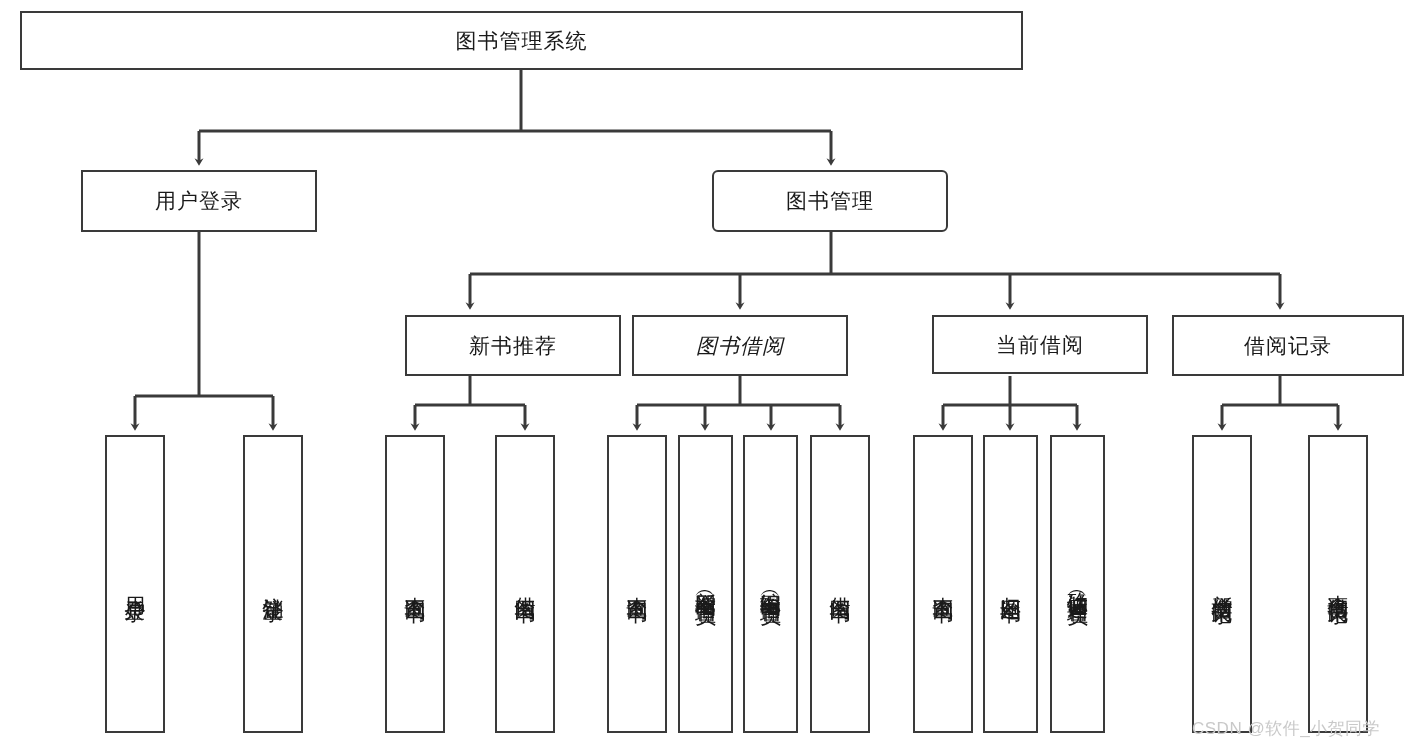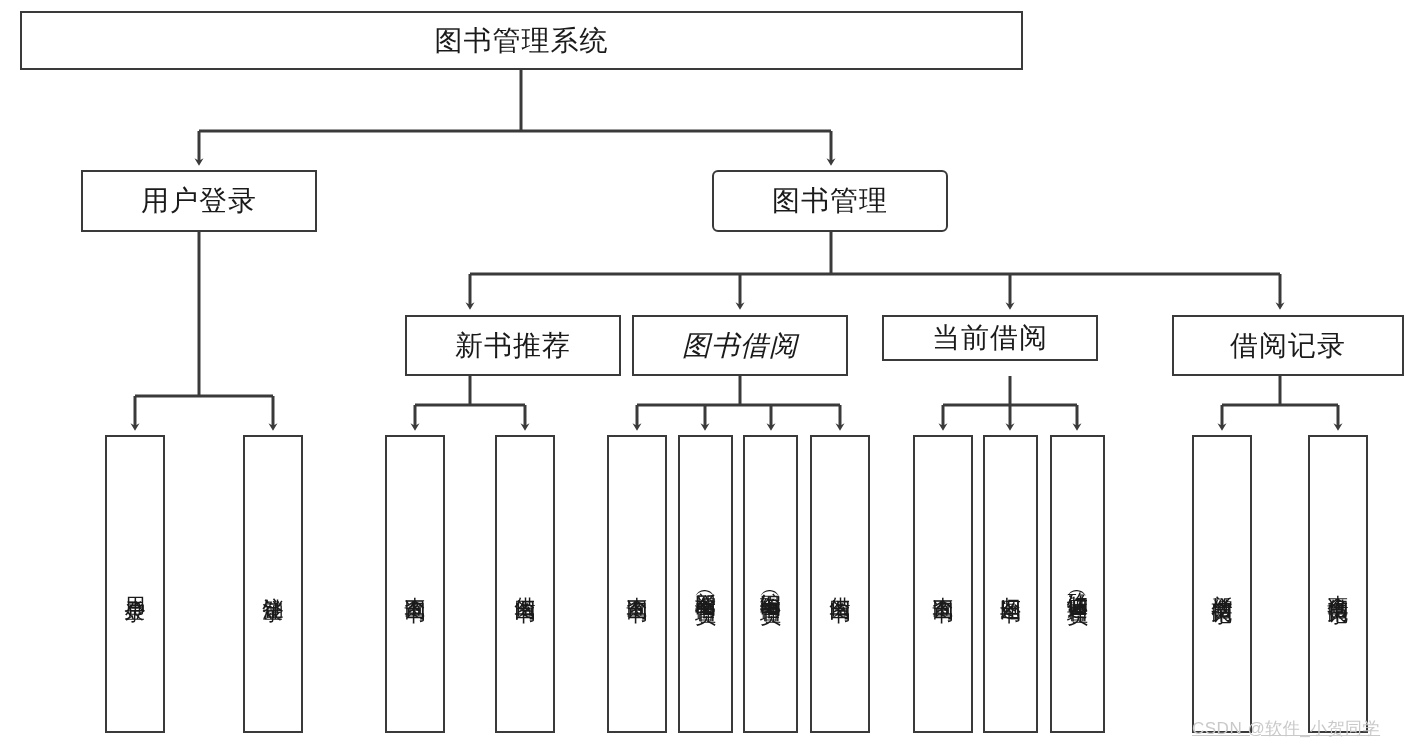--- a/index.html
+++ b/index.html
@@ -21,21 +21,21 @@
     position: absolute;
     box-sizing: border-box;
     border: 2px solid #3a3a3a;
     background: #ffffff;
     display: flex;
     align-items: center;
     justify-content: center;
     color: #1a1a1a;
   }
   .node.horiz {
-    font-size: 28px;
+    font-size: 21px;
     letter-spacing: 1px;
     line-height: 1.2;
   }
   .node.vert {
     writing-mode: vertical-rl;
     text-orientation: upright;
     font-size: 21px;
     letter-spacing: 2px;
     line-height: 1.15;
     padding: 4px 0;
@@ -54,21 +54,20 @@
     width: 1405px;
     height: 747px;
     pointer-events: none;
   }
   .watermark {
     position: absolute;
     font-size: 17px;
     color: #c9c9c9;
     white-space: nowrap;
     letter-spacing: 0.5px;
-    text-decoration: underline;
   }
 </style>
 </head>
 <body>
 
 <div id="canvas">
 
   <svg id="edges" viewBox="0 0 1405 747">
     <defs>
       <marker id="arrow" markerWidth="10" markerHeight="10" refX="4.2" refY="5" orient="auto" markerUnits="userSpaceOnUse">
@@ -129,21 +128,21 @@
   <div class="node horiz" style="left:712px; top:170px; width:236px; height:62px;border-radius:6px;">
     <span>图书管理</span>
   </div>
 
   <div class="node horiz" style="left:362px; top:315px; width:216px; height:61px;margin-left:43px;">
     <span>新书推荐</span>
   </div>
   <div class="node horiz" style="left:632px; top:315px; width:216px; height:61px;font-style:italic;">
     <span>图书借阅</span>
   </div>
-  <div class="node horiz" style="left:882px; top:315px; width:216px; height:46px;">
+  <div class="node horiz" style="left:932px; top:315px; width:216px; height:59px;">
     <span>当前借阅</span>
   </div>
   <div class="node horiz" style="left:1172px; top:315px; width:232px; height:61px;">
     <span>借阅记录</span>
   </div>
 
   <div class="node vert" style="left:105px; top:435px; width:60px; height:298px;">
     <span class="vtext">用户登录</span>
   </div>
   <div class="node vert" style="left:243px; top:435px; width:60px; height:298px;">

